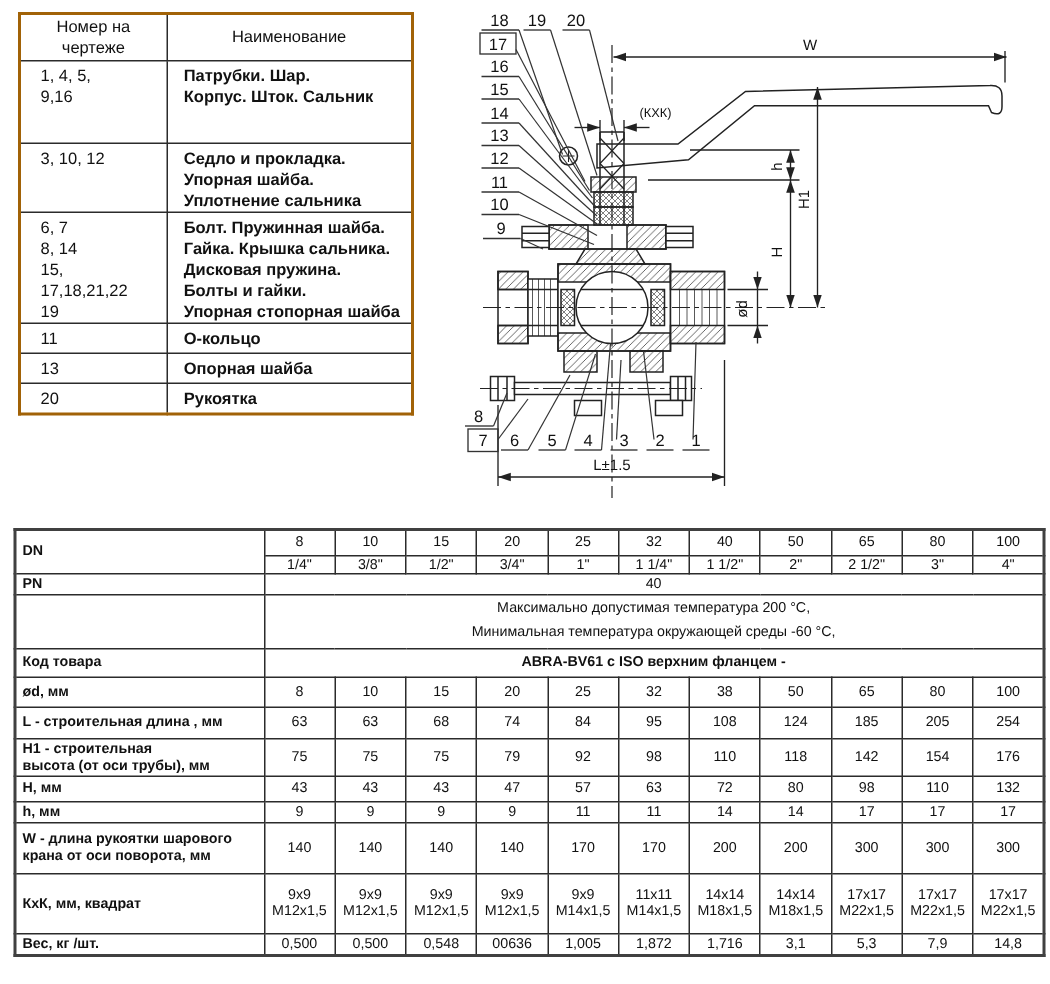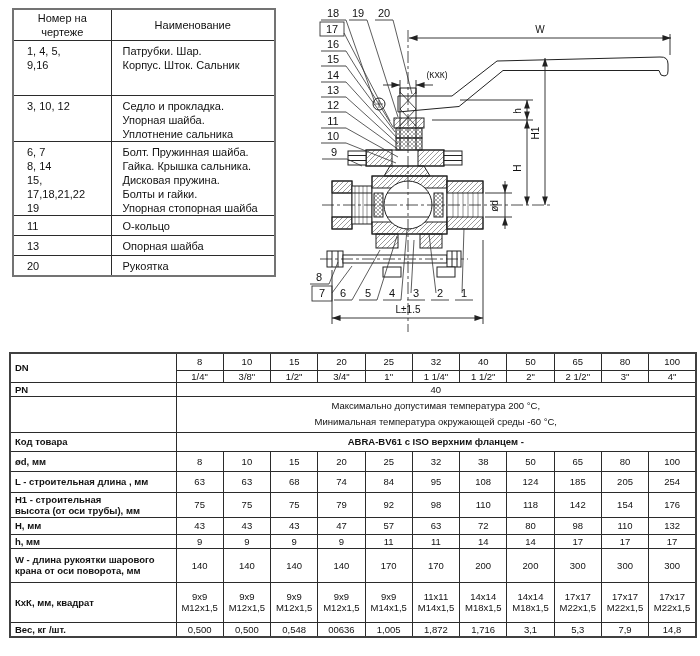--- a/index.html
+++ b/index.html
@@ -2,25 +2,25 @@
 <html><head>
 <meta charset="utf-8">
 <style>
   html,body{margin:0;padding:0;background:#fff;}
   .page{position:relative;width:700px;height:656px;background:#fff;overflow:hidden;
         font-family:"Liberation Sans",sans-serif;color:#111;}
   table{border-collapse:collapse;table-layout:fixed;}
   .pre{white-space:pre-line;}
 
   
-  #parts-table{position:absolute;left:12px;top:8px;width:262px;border:2px solid #737373;}
+  #parts-table{position:absolute;left:12px;top:8px;width:262px;border:2px solid #a16207;}
   #parts-table th,#parts-table td{border:1.6px solid #2b2b2b;font-size:11px;line-height:14px;
         vertical-align:top;padding:3px 4px 0 13px;font-weight:normal;text-align:left;}
   #parts-table th{ text-align:center;vertical-align:middle;padding:1px 2px;}
-  #parts-table td.nm{padding-left:11px;}
+  #parts-table td.nm{padding-left:11px;font-weight:bold;}
   tr.pr-h{height:30px;} tr.pr-0{height:55px;border-radius:15px;} tr.pr-1{height:43px;} tr.pr-2{height:65px;}
   tr.pr-3{height:20px;} tr.pr-4{height:20px;} tr.pr-5{height:20px;}
 
   
   #spec-table{position:absolute;left:9px;top:352px;width:688px;border:2px solid #404040;}
   #spec-table th,#spec-table td{border:1.2px solid #2b2b2b;font-size:9.5px;line-height:11px;
         text-align:center;vertical-align:middle;padding:0;}
   #spec-table th.lbl{text-align:left;padding:1px 2px 1px 4px;font-weight:bold;font-size:9.5px;}
   #spec-table td.bold{font-weight:bold;margin-left:15px;}
   #spec-table .tline{line-height:16px;}

